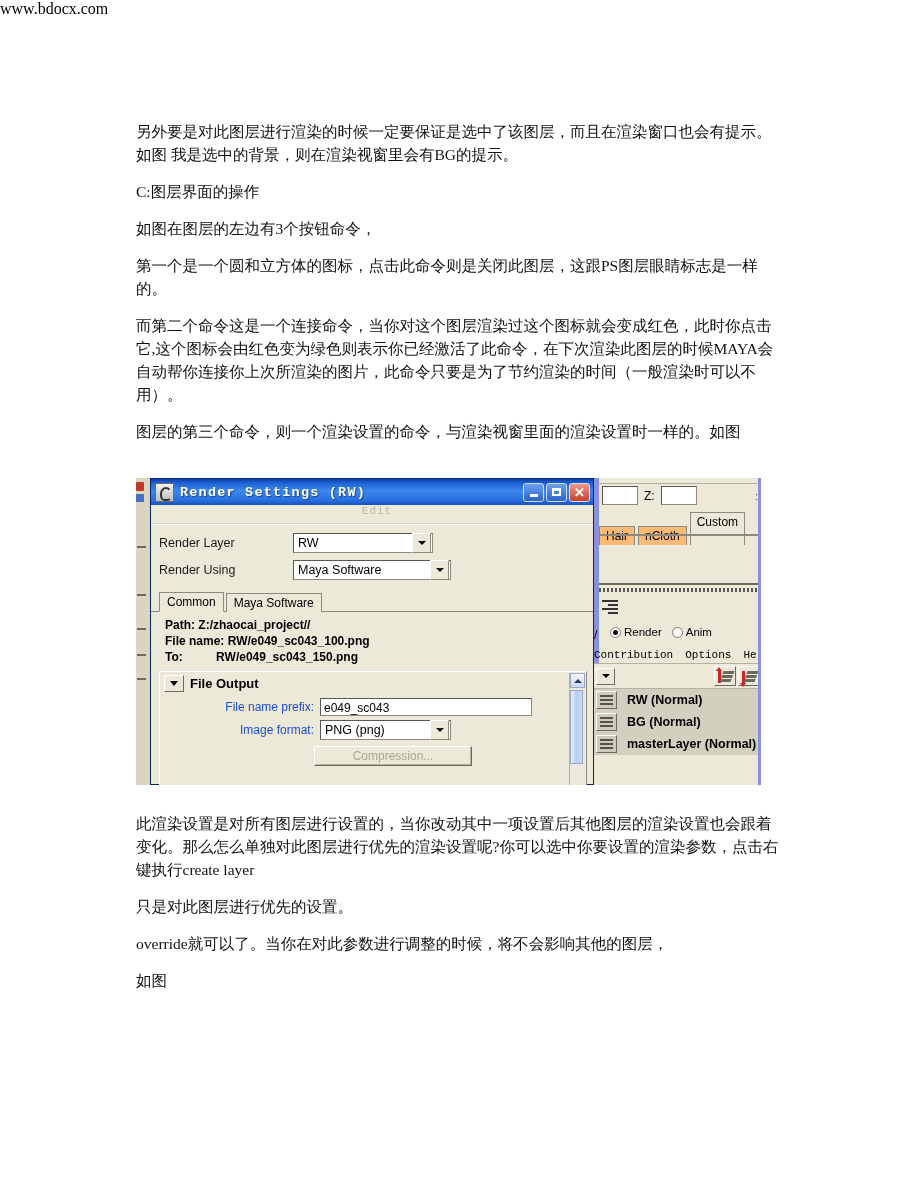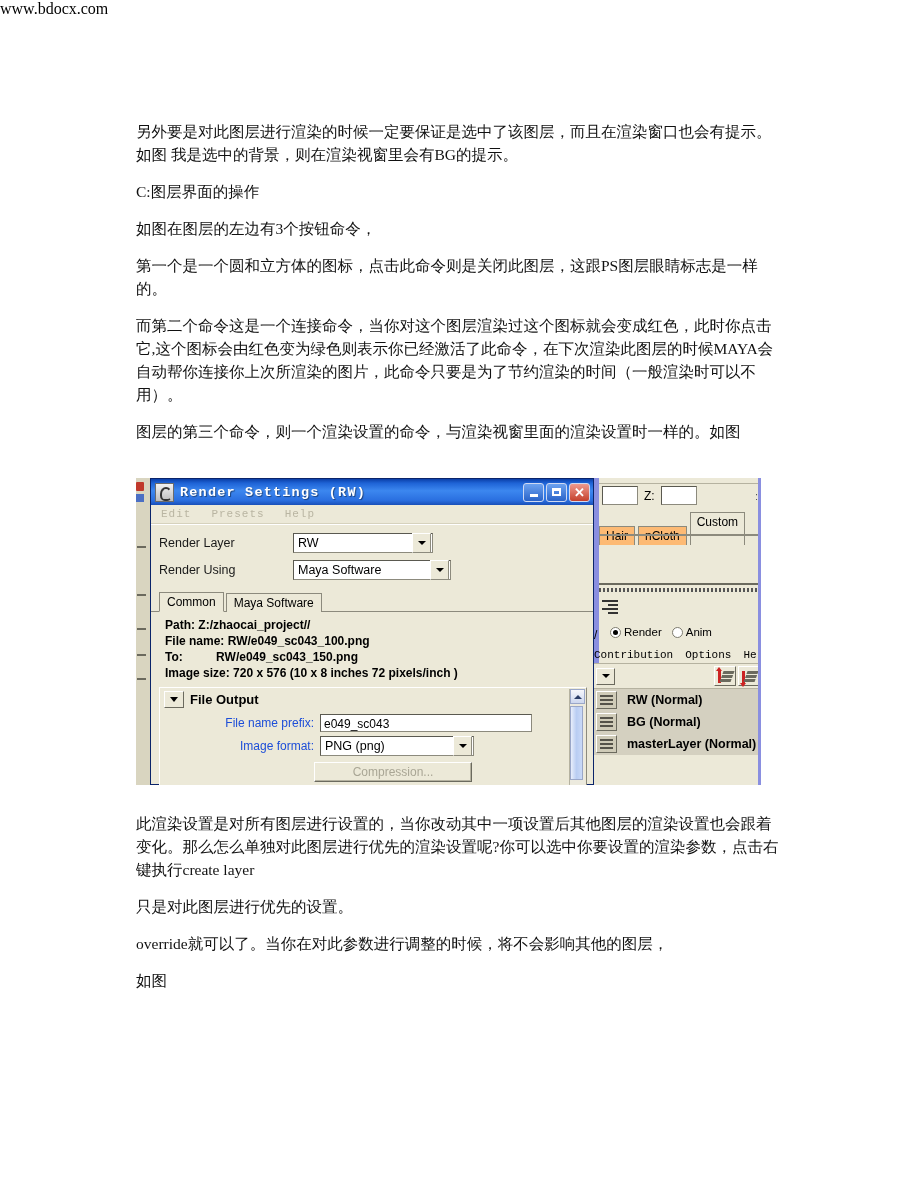--- a/index.html
+++ b/index.html
@@ -134,20 +134,21 @@
   .win-btn .g-close { font-size: 13px; line-height: 13px; }
 
   .rs-menubar {
     height: 18px;
     background: #ece9d8;
     display: flex;
     align-items: center;
     padding-left: 10px;
     gap: 20px;
     border-bottom: 1px solid #d6d2bd;
+    flex-direction: column;
   }
   .rs-menubar span {
     font-family: "Liberation Mono", "DejaVu Sans Mono", monospace;
     font-size: 11px;
     color: #b9b5a2;
     letter-spacing: 1px;
   }
 
   .rs-fields {
     padding: 6px 8px 4px 8px;
@@ -300,21 +301,21 @@
     border-left-color: #5a5950;
     font-family: "Liberation Sans", sans-serif;
     font-size: 12px;
     color: #000;
     padding-left: 3px;
     line-height: 18px;
     box-sizing: border-box;
     white-space: nowrap;
     overflow: hidden;
   }
-  .combo.fmt { width: 154px; }
+  .combo.fmt { width: 131px; }
   .btn-disabled {
     margin: 6px 0 0 154px;
     width: 158px; height: 20px;
     background: #ece9d8;
     border: 1px solid #fff;
     border-right-color: #6b6a5e;
     border-bottom-color: #6b6a5e;
     box-shadow: inset -1px -1px 0 #b5b2a0;
     display: flex; align-items: center; justify-content: center;
     font-family: "Liberation Sans", sans-serif;
@@ -640,21 +641,20 @@
 
       <div class="rs-tabs">
         <div class="rs-tab active">Common</div>
         <div class="rs-tab">Maya Software</div>
       </div>
 
       <div class="rs-info">
         <div>Path: Z:/zhaocai_project//</div>
         <div>File name: RW/e049_sc043_100.png</div>
         <div>To:          RW/e049_sc043_150.png</div>
-        <div>Image size: 720 x 576 (10 x 8 inches 72 pixels/inch )</div>
       </div>
 
       <div class="rs-panel">
         <div class="fo-head">
           <div class="fo-toggle">
               <i></i>
             </div>
           <div class="fo-title">File Output</div>
         </div>
         <div class="fo-row">

